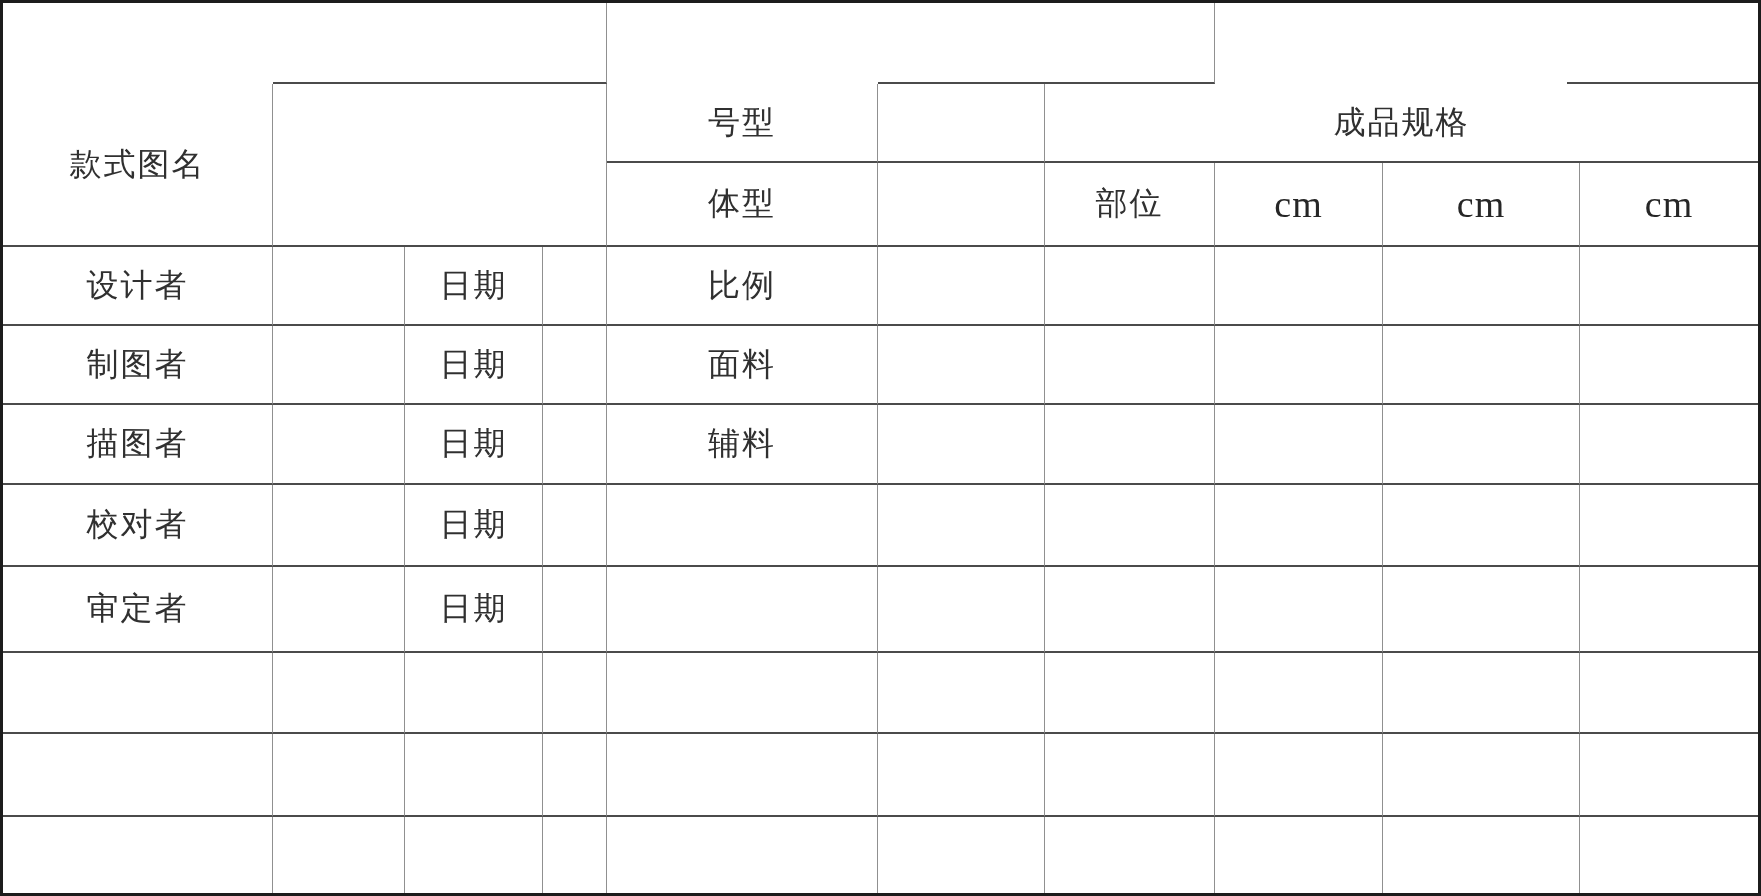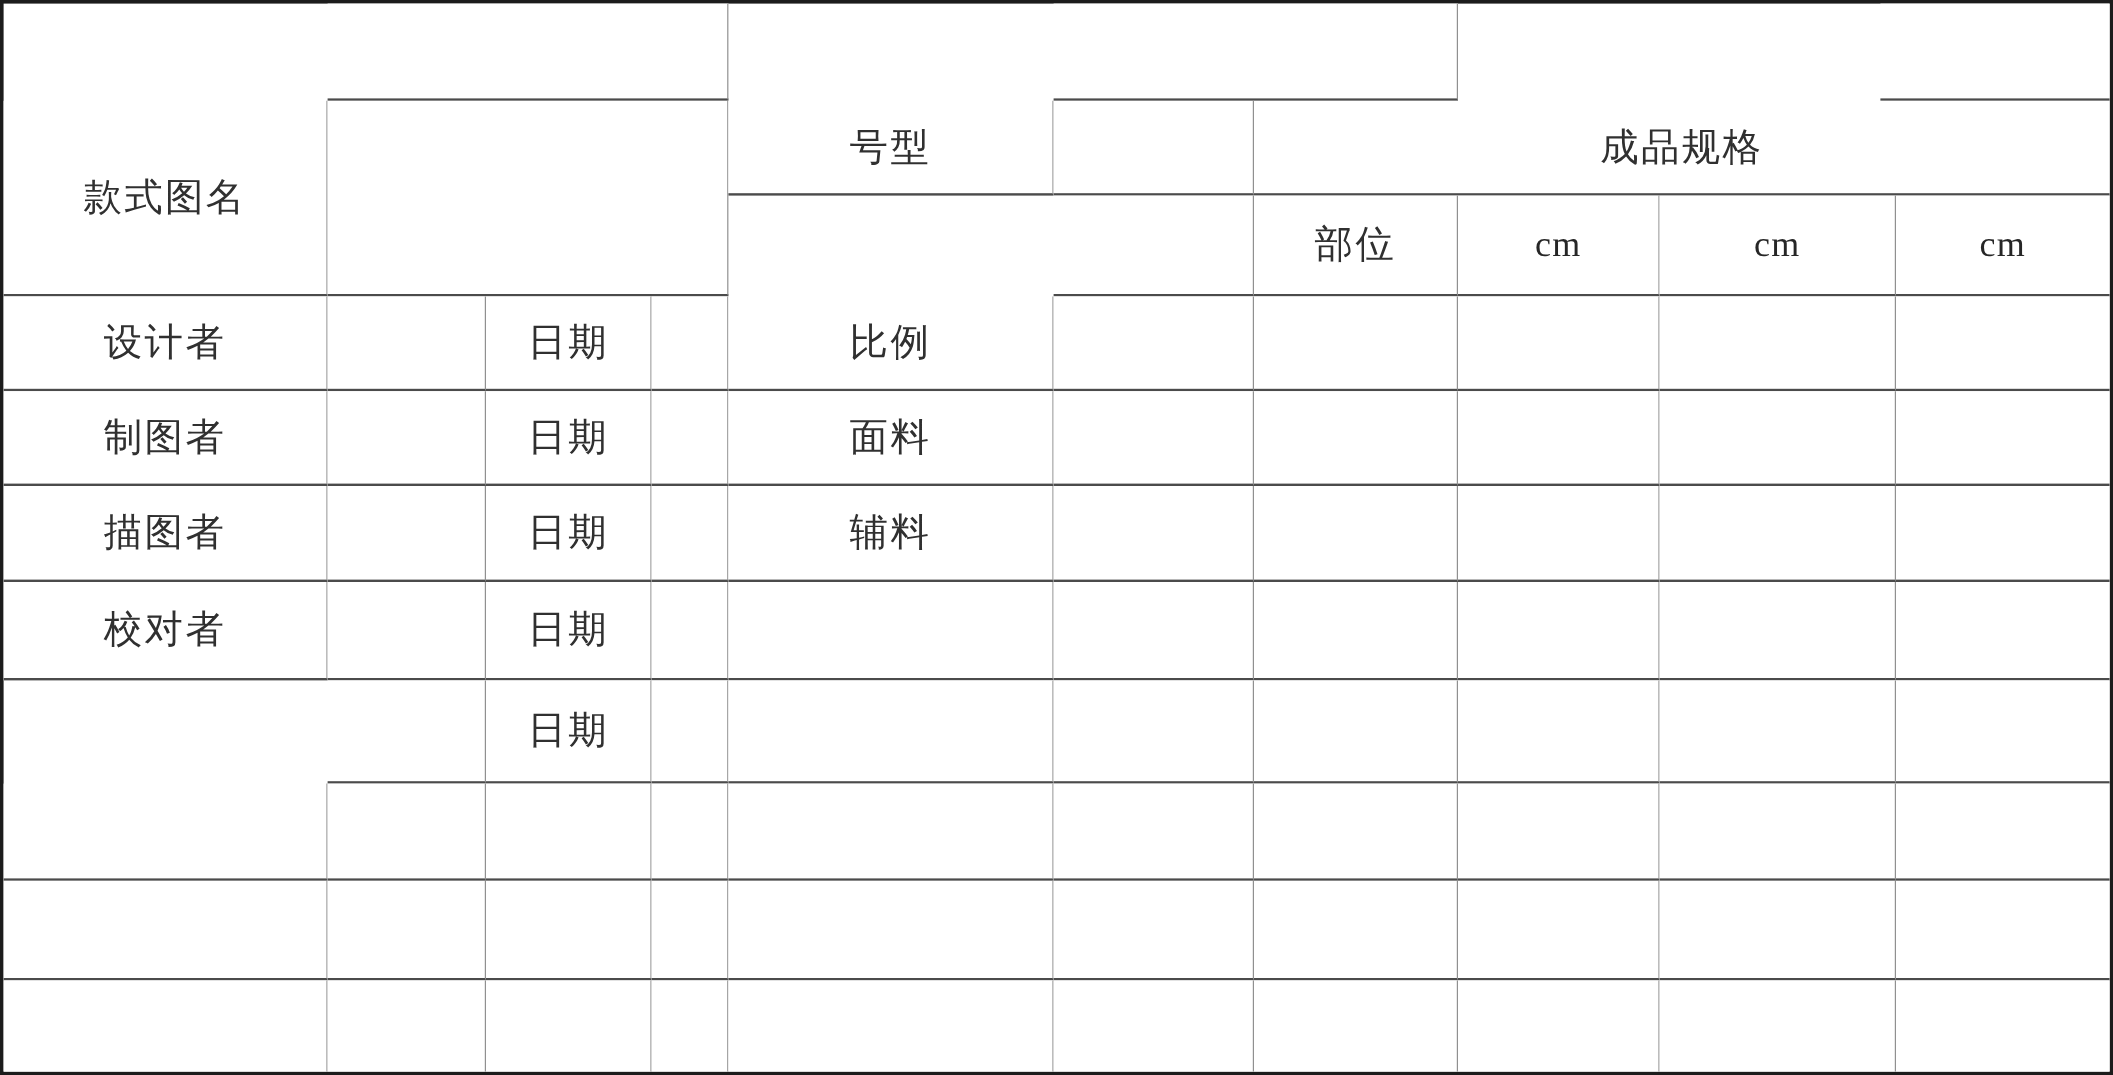--- a/index.html
+++ b/index.html
@@ -36,40 +36,41 @@
   }
   .cr { border-right: none; }
   .cb { border-bottom: none; }
   .zh {
     font-size: 32px;
     color: #303030;
     letter-spacing: 2px;
   }
   .cm {
     font-family: "Liberation Serif", serif;
-    font-size: 30px;
+    font-size: 38px;
     color: #262626;
     letter-spacing: 1px;
   }
 </style>
 </head>
 <body>
 
 <div class="sheet">
   <div class="grid">
 
     <div class="c" style="grid-area:1/2/2/5"></div>
     <div class="c" style="grid-area:1/6/2/8"></div>
     <div class="c cr" style="grid-area:1/10/2/12"></div>
 
     <div class="c zh" style="grid-area:2/1/4/2">款式图名</div>
     <div class="c" style="grid-area:2/2/4/5"></div>
     <div class="c zh" style="grid-area:2/5/3/6">号型</div>
     <div class="c" style="grid-area:2/6/3/7"></div>
     <div class="c zh cr" style="grid-area:2/7/3/12">成品规格</div>
+    <div class="c zh" style="grid-area:3/5/4/6">体型</div>
     <div class="c" style="grid-area:3/6/4/7"></div>
     <div class="c zh" style="grid-area:3/7/4/8">部位</div>
     <div class="c cm" style="grid-area:3/8/4/9">cm</div>
     <div class="c cm" style="grid-area:3/9/4/11">cm</div>
     <div class="c cm cr" style="grid-area:3/11/4/12">cm</div>
 
     <div class="c zh" style="grid-area:4/1/5/2">设计者</div>
     <div class="c" style="grid-area:4/2/5/3"></div>
     <div class="c zh" style="grid-area:4/3/5/4">日期</div>
     <div class="c" style="grid-area:4/4/5/5"></div>
@@ -106,20 +107,21 @@
     <div class="c" style="grid-area:7/2/8/3"></div>
     <div class="c zh" style="grid-area:7/3/8/4">日期</div>
     <div class="c" style="grid-area:7/4/8/5"></div>
     <div class="c" style="grid-area:7/5/8/6"></div>
     <div class="c" style="grid-area:7/6/8/7"></div>
     <div class="c" style="grid-area:7/7/8/8"></div>
     <div class="c" style="grid-area:7/8/8/9"></div>
     <div class="c" style="grid-area:7/9/8/11"></div>
     <div class="c cr" style="grid-area:7/11/8/12"></div>
 
+    <div class="c zh" style="grid-area:8/1/9/2">审定者</div>
     <div class="c" style="grid-area:8/2/9/3"></div>
     <div class="c zh" style="grid-area:8/3/9/4">日期</div>
     <div class="c" style="grid-area:8/4/9/5"></div>
     <div class="c" style="grid-area:8/5/9/6"></div>
     <div class="c" style="grid-area:8/6/9/7"></div>
     <div class="c" style="grid-area:8/7/9/8"></div>
     <div class="c" style="grid-area:8/8/9/9"></div>
     <div class="c" style="grid-area:8/9/9/11"></div>
     <div class="c cr" style="grid-area:8/11/9/12"></div>
 

